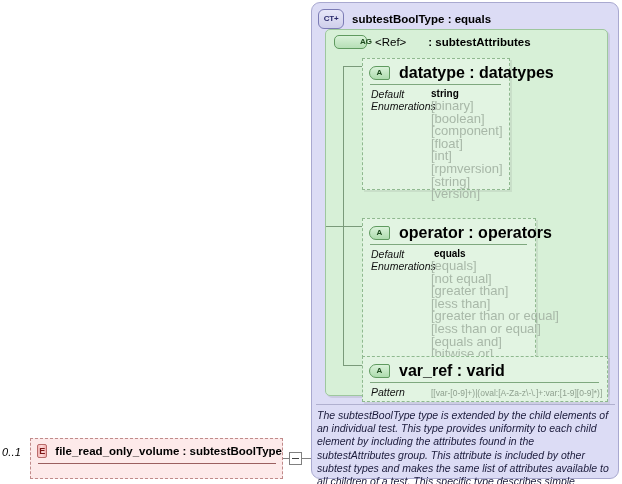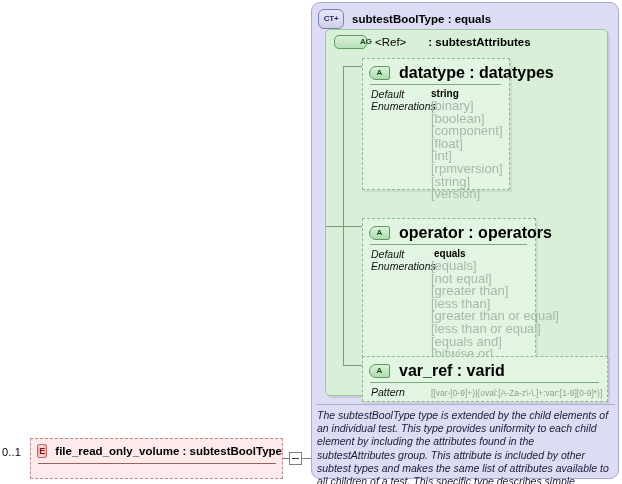--- a/index.html
+++ b/index.html
@@ -22,20 +22,21 @@
     position: absolute;
     left: 0px;
     top: 218px;
     width: 310px;
     height: 56px;
   }
   #cardinality {
     position: absolute;
     left: 2px;
     top: 228px;
+    font-style: italic;
     font-size: 11px;
     color: #000;
     letter-spacing: 0.2px;
   }
   #element-box {
     position: absolute;
     left: 30px;
     top: 220px;
     width: 253px;
     height: 41px;

